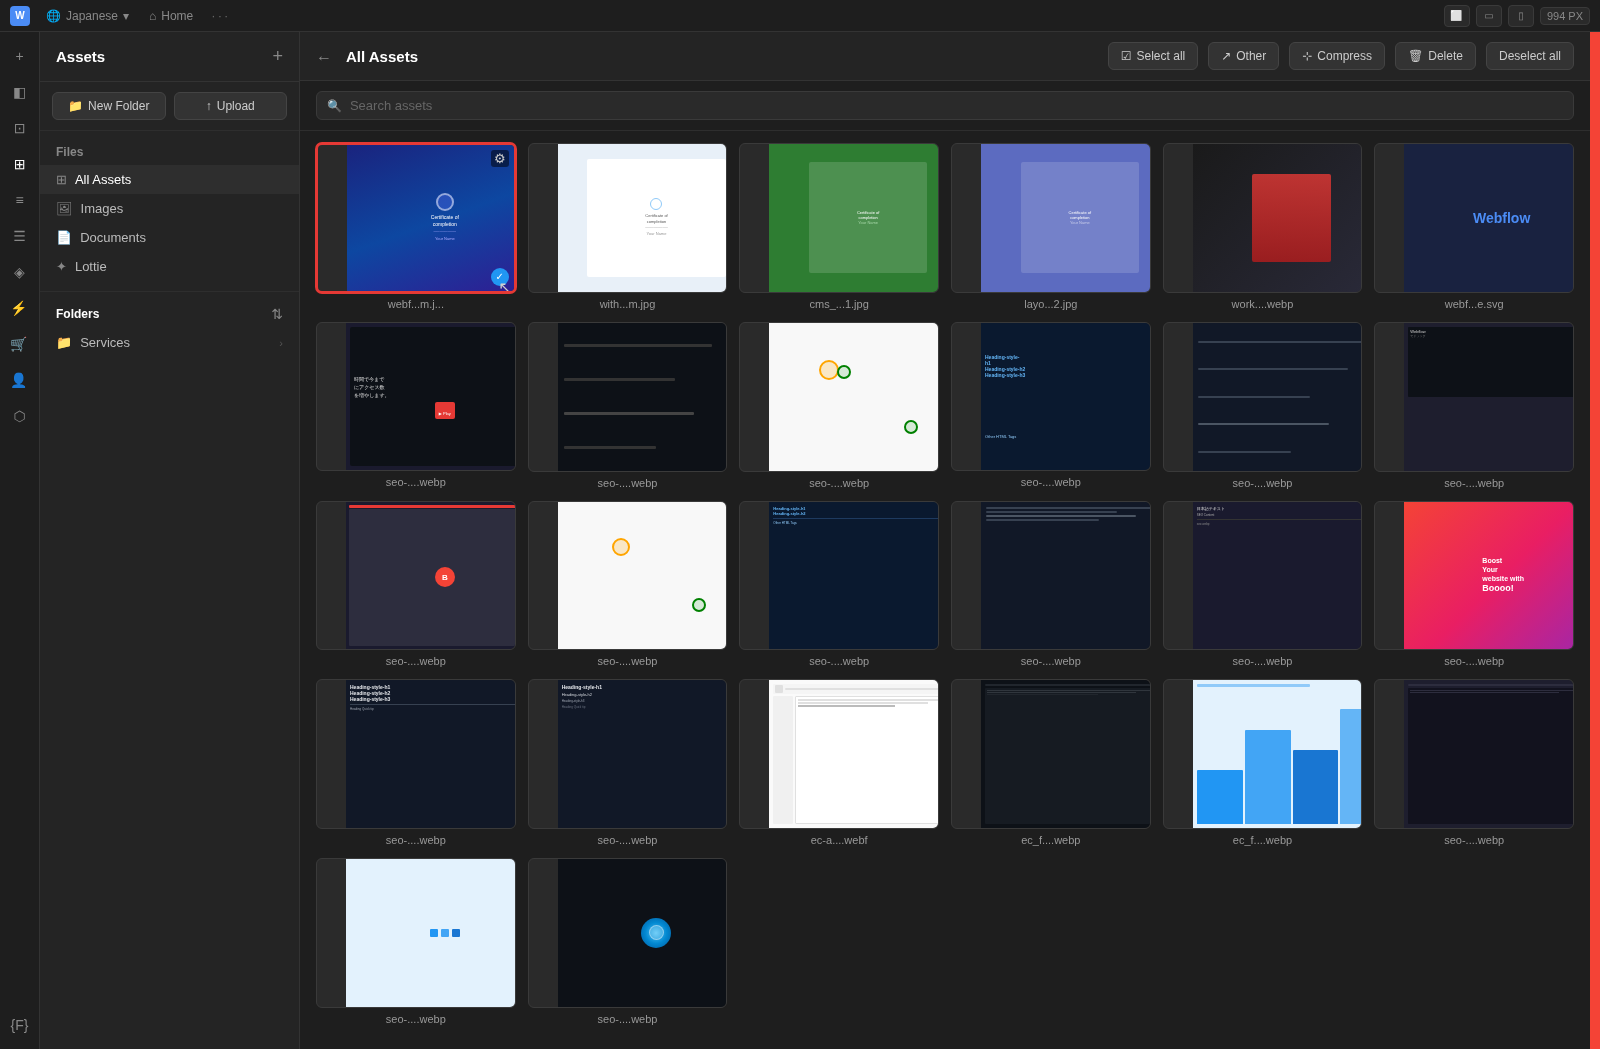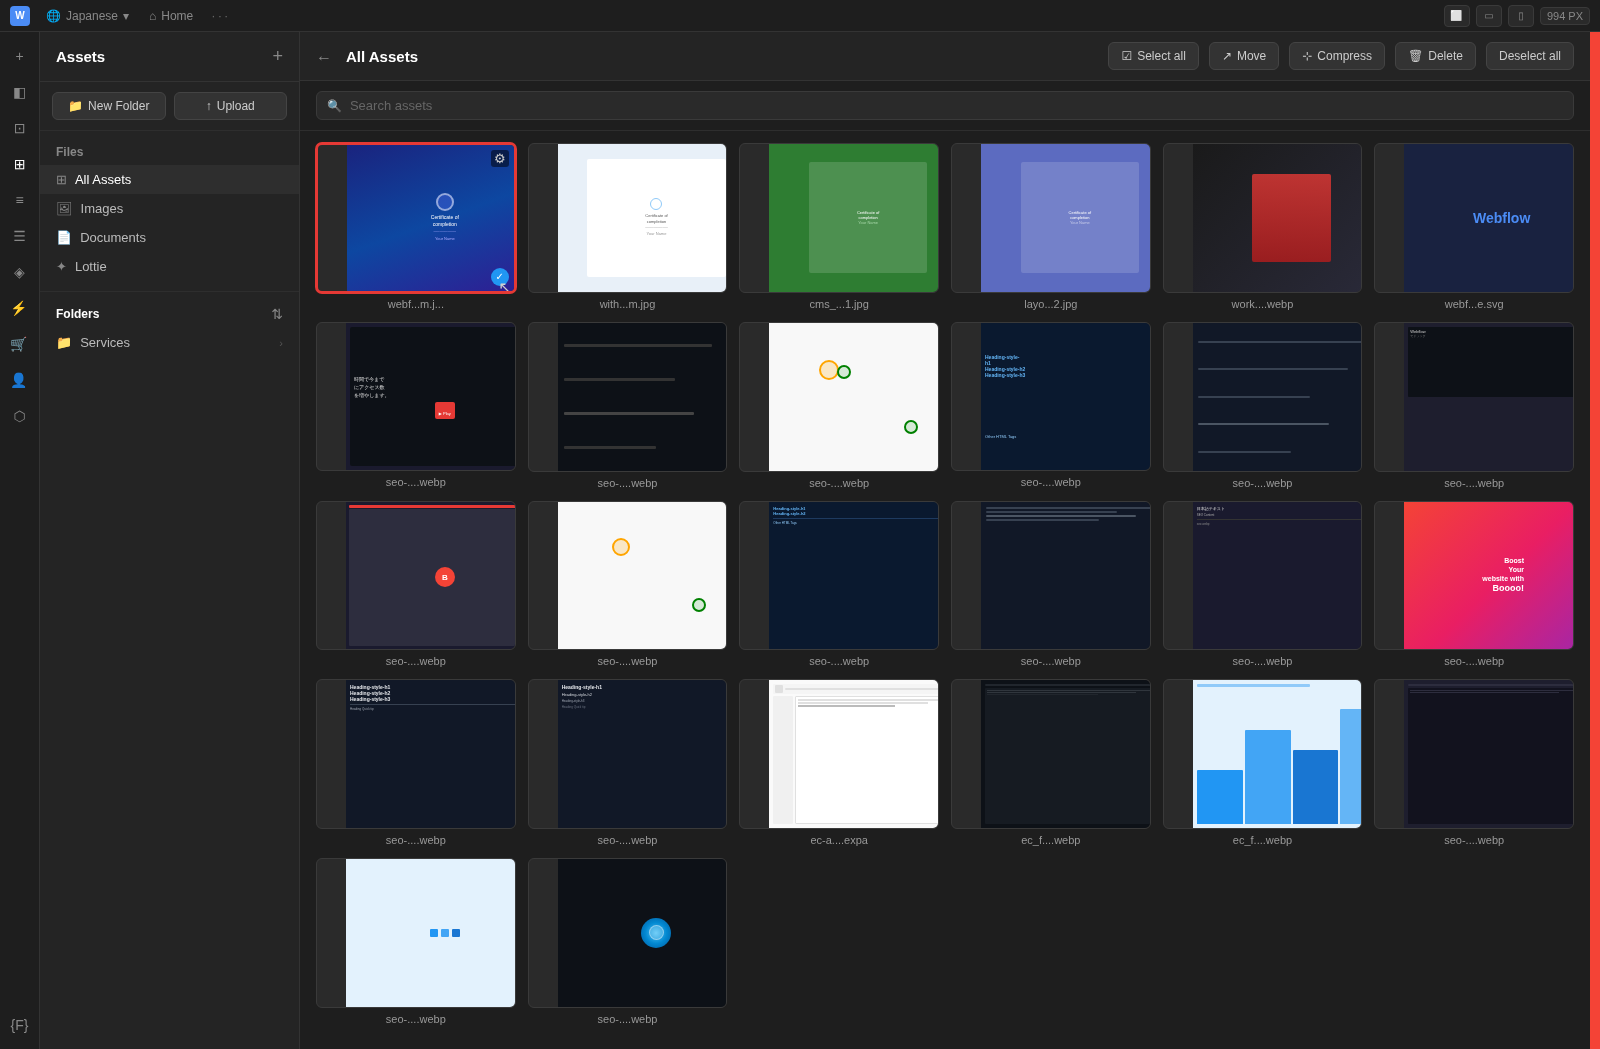--- a/index.html
+++ b/index.html
@@ -507,21 +507,21 @@
 
       <div class="toolbar">
         <span class="toolbar-back">←</span>
         <span class="toolbar-title">All Assets</span>
         <button class="toolbar-btn select-all">
           <span>☑</span>
           <span>Select all</span>
         </button>
         <button class="toolbar-btn">
           <span>↗</span>
-          <span>Move</span>
+          <span>Other</span>
         </button>
         <button class="toolbar-btn">
           <span>⊹</span>
           <span>Compress</span>
         </button>
         <button class="toolbar-btn">
           <span>🗑</span>
           <span>Delete</span>
         </button>
         <button class="toolbar-btn deselect-all">
@@ -764,21 +764,21 @@
               </div>
             </div>
           </div>
           <span class="asset-name">seo-....webp</span>
         </div>
 
         <div class="asset-item">
           <div class="asset-thumb">
             <div class="asset-thumb-inner" style="background:linear-gradient(135deg,#f44336,#e91e63,#9c27b0);">
               <div style="width:100%;height:100%;display:flex;flex-direction:column;align-items:center;justify-content:center;padding:4px;">
-                <div style="font-size:7px;color:#fff;font-weight:bold;text-align:right;line-height:1.3;">Boost<br>Your<br>website with<br><span style="font-size:9px;font-weight:900;">Boooo!</span></div>
+                <div style="font-size:7px;color:#fff;font-weight:bold;text-align:left;line-height:1.3;">Boost<br>Your<br>website with<br><span style="font-size:9px;font-weight:900;">Boooo!</span></div>
               </div>
             </div>
           </div>
           <span class="asset-name">seo-....webp</span>
         </div>
 
         <div class="asset-item">
           <div class="asset-thumb">
             <div class="asset-thumb-inner" style="background:#111827;">
               <div style="width:100%;height:100%;padding:4px;">
@@ -817,21 +817,21 @@
                   <div style="width:20px;background:#f0f0f0;border-radius:1px;"></div>
                   <div style="flex:1;background:#fff;border-radius:1px;border:0.5px solid #e0e0e0;padding:2px;">
                     <div style="height:2px;background:#e0e0e0;margin-bottom:1px;"></div>
                     <div style="height:2px;background:#e0e0e0;width:80%;margin-bottom:1px;"></div>
                     <div style="height:2px;background:#bbb;width:60%;"></div>
                   </div>
                 </div>
               </div>
             </div>
           </div>
-          <span class="asset-name">ec-a....expa</span>
+          <span class="asset-name">ec-a....webf</span>
         </div>
 
         <div class="asset-item">
           <div class="asset-thumb">
             <div class="asset-thumb-inner" style="background:#0d1117;">
               <div style="width:100%;height:100%;padding:4px;display:flex;flex-direction:column;gap:2px;">
                 <div style="height:2px;background:#21262d;border-radius:1px;"></div>
                 <div style="flex:1;display:flex;gap:1px;">
                   <div style="flex:1;background:#161b22;border-radius:1px;padding:2px;">
                     <div style="height:1px;background:#30363d;margin-bottom:1px;"></div>

